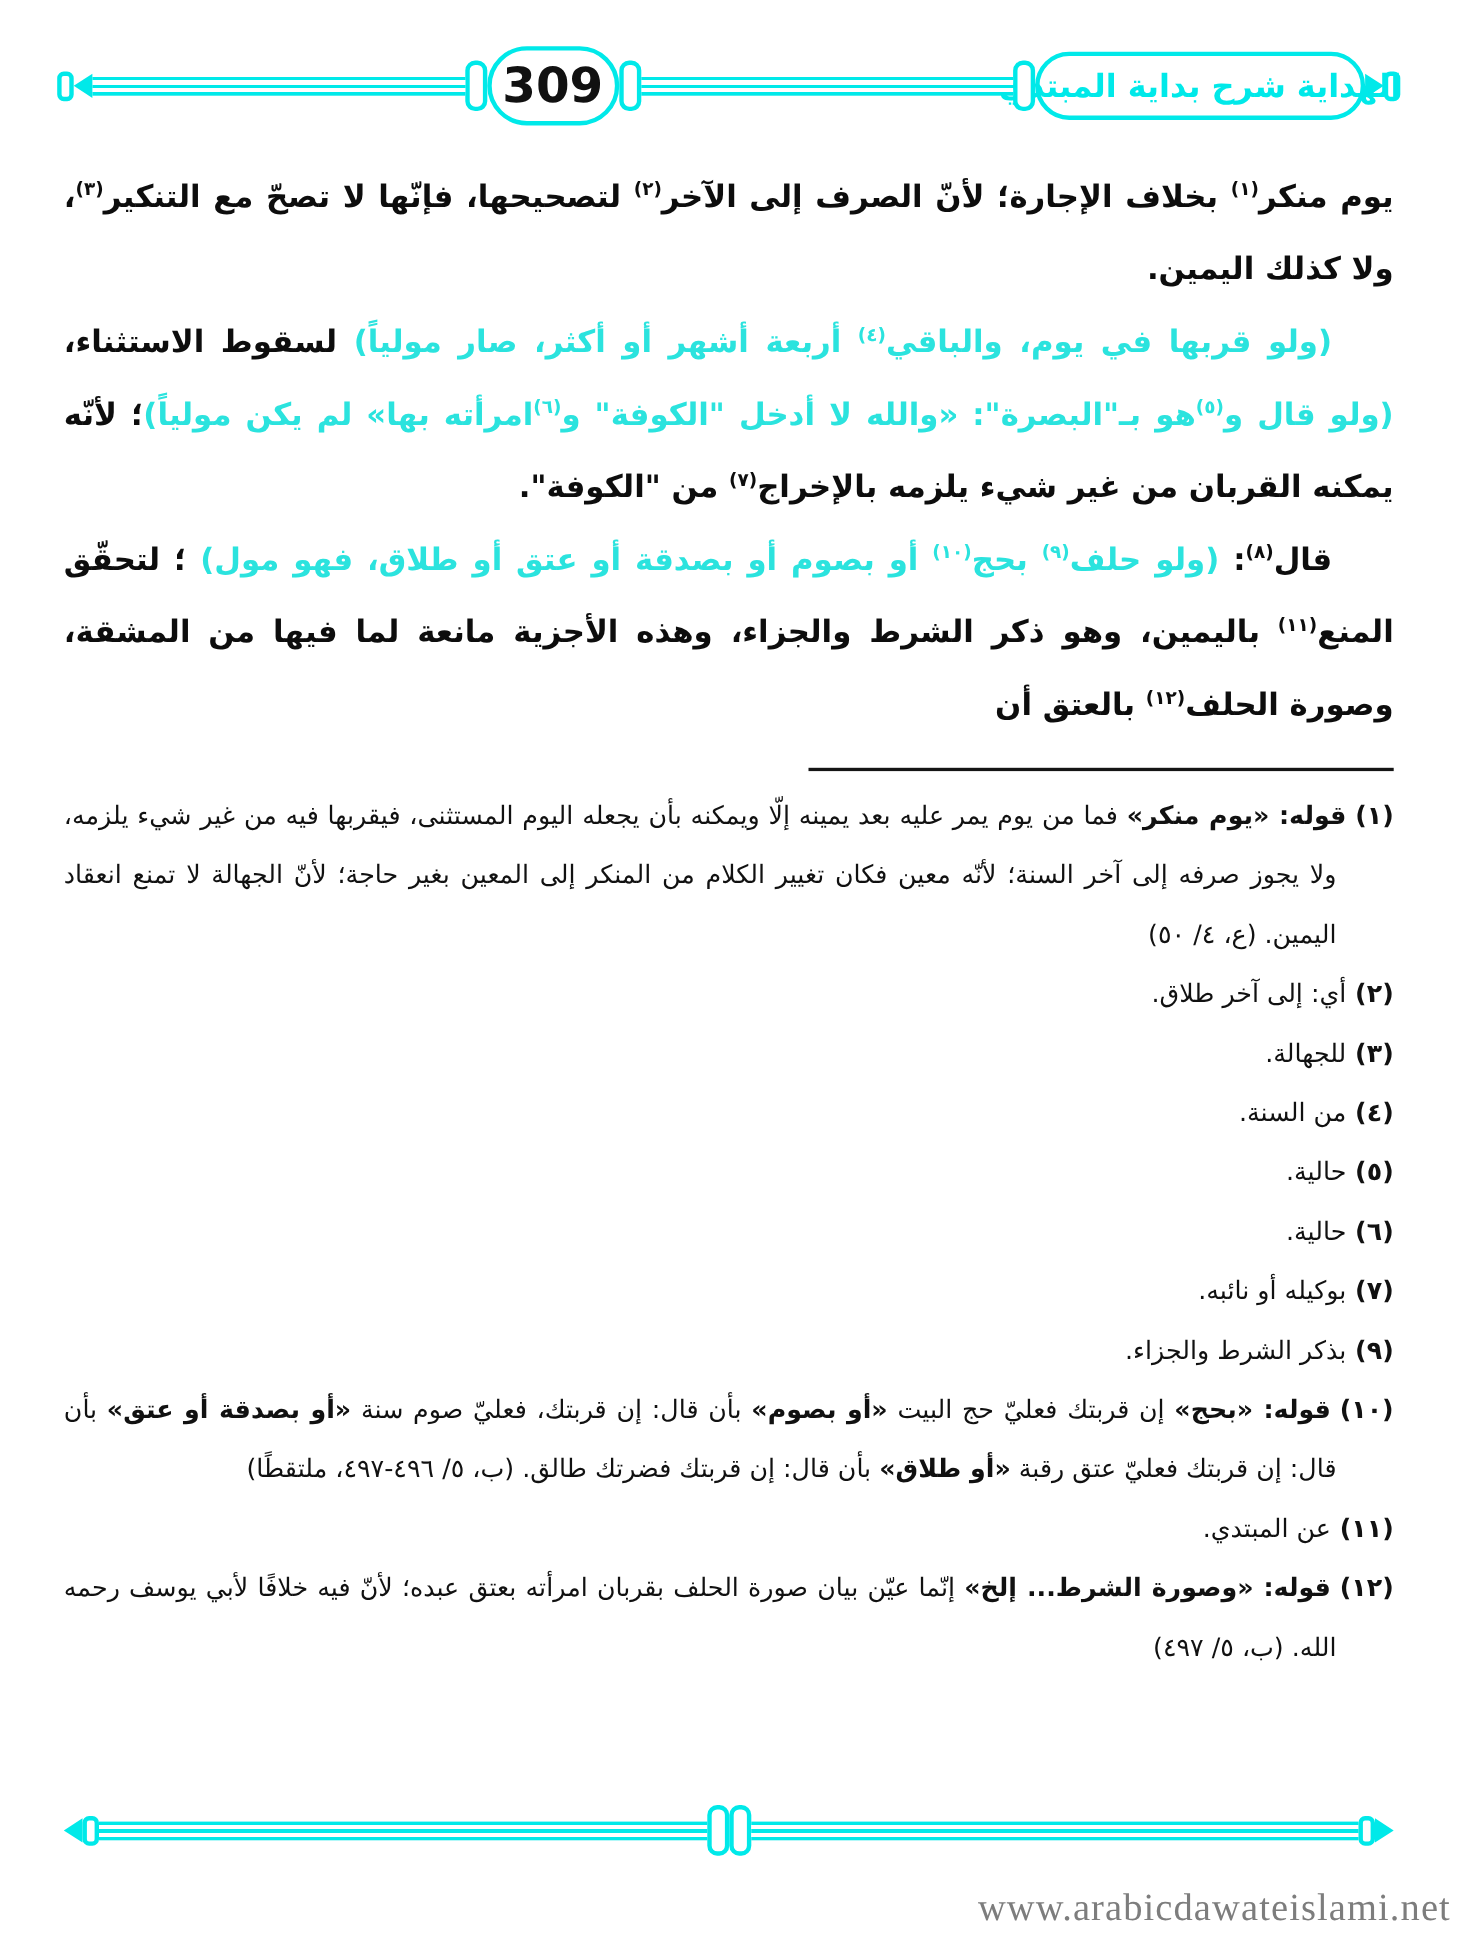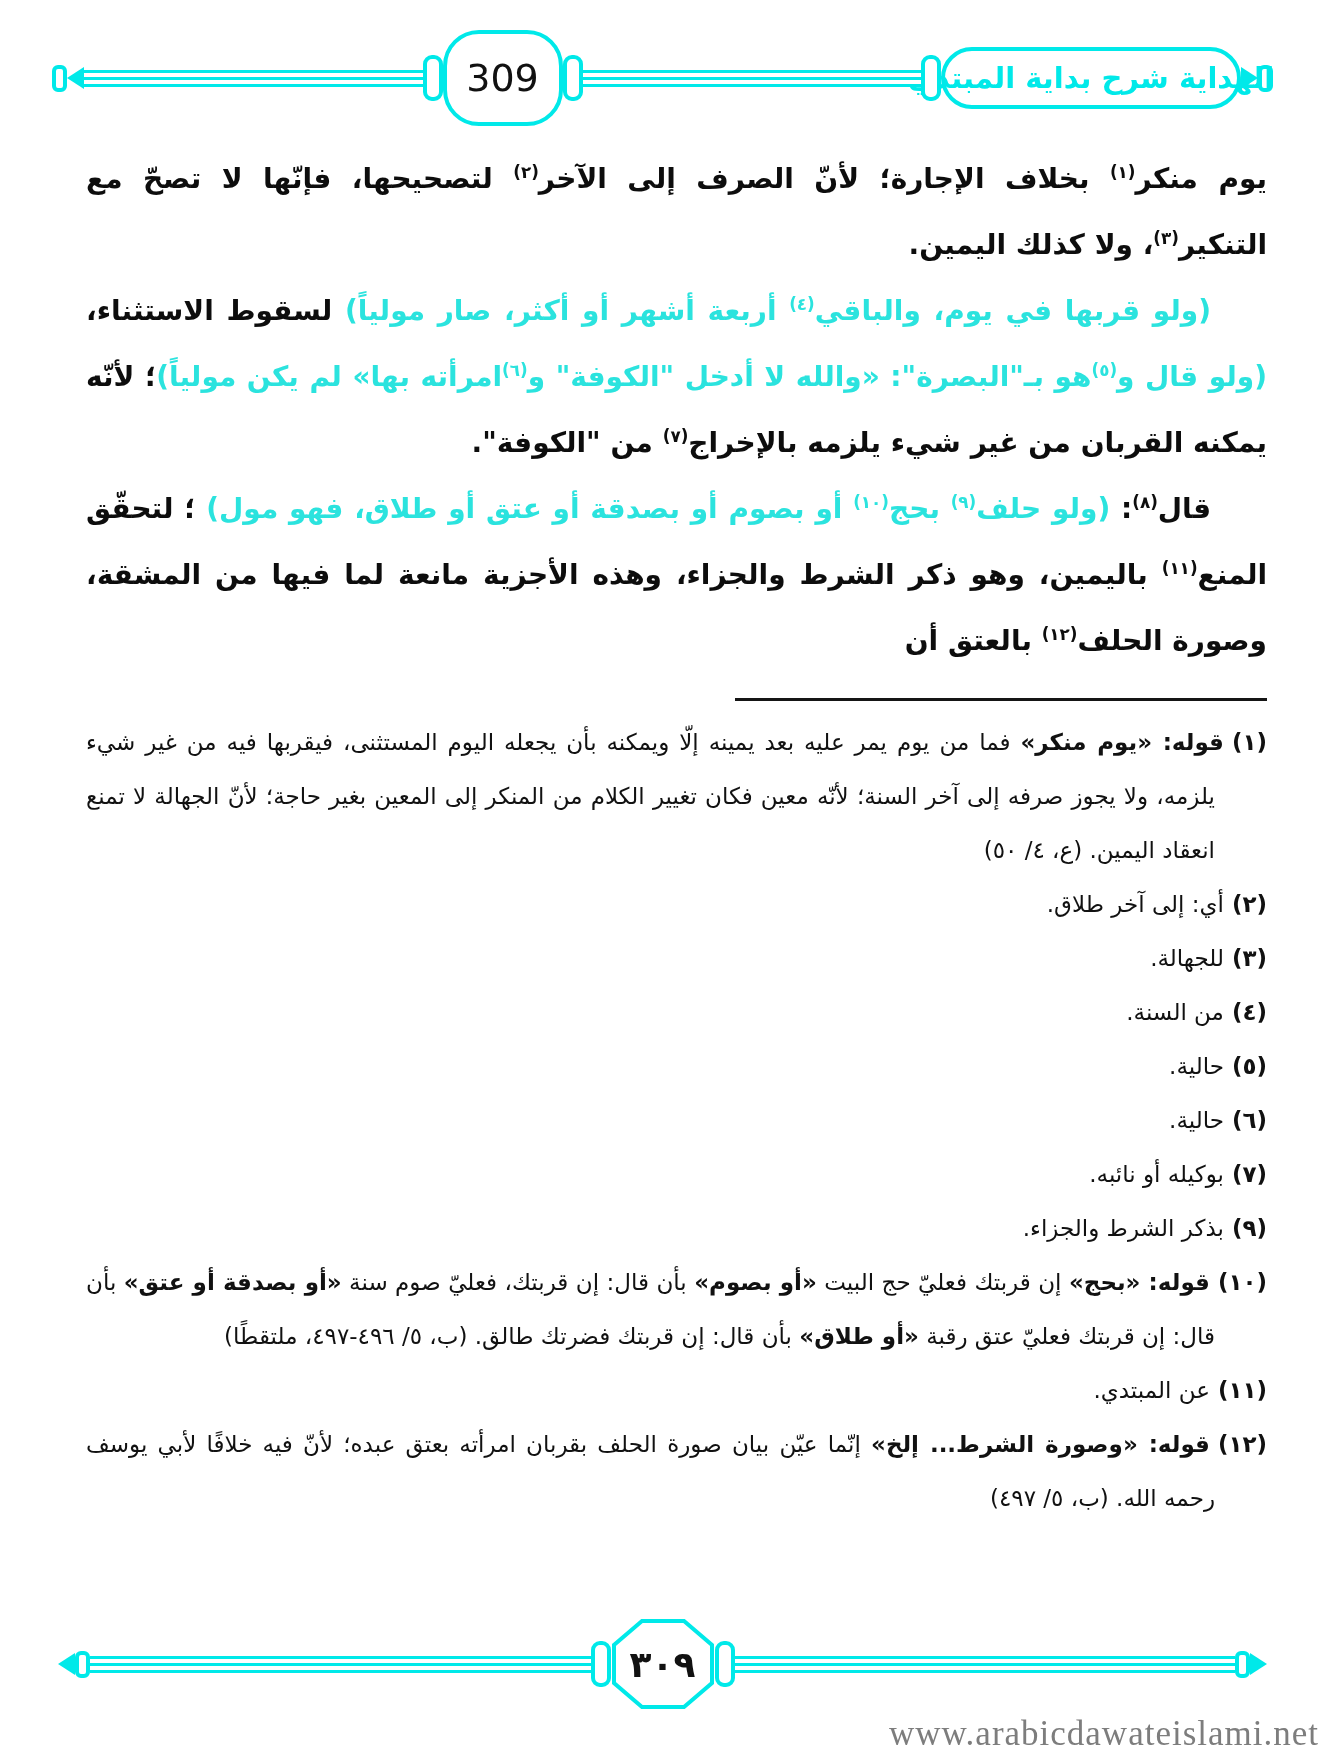--- a/index.html
+++ b/index.html
@@ -20,35 +20,35 @@
   .page-footer{position:absolute;left:58px;right:58px;bottom:50px;height:92px;direction:ltr;}
   .tline{flex:1;height:17px;align-self:center;
     background:linear-gradient(to bottom,
       var(--accent) 0 3px,#fff 3px 7px,
       var(--accent) 7px 10px,#fff 10px 14px,
       var(--accent) 14px 17px);}
   .pill{border:4px solid var(--accent);border-radius:44px;background:#fff;
     display:flex;align-items:center;justify-content:center;flex:none;}
   .title-pill{width:300px;height:62px;color:var(--accent);font-size:29px;font-weight:bold;white-space:nowrap;}
   .chapter-pill{width:350px;height:68px;color:#000;font-size:33px;font-weight:bold;}
-  .oval-num{width:120px;height:96px;border:4px solid var(--accent);border-radius:36px;background:#fff;
-    display:flex;align-items:center;justify-content:center;font-size:38px;font-weight:normal;color:#111;
+  .oval-num{width:120px;height:72px;border:4px solid var(--accent);border-radius:36px;background:#fff;
+    display:flex;align-items:center;justify-content:center;font-size:44px;font-weight:bold;color:#111;
     direction:ltr;flex:none;}
   .clamp{width:20px;height:46px;border:4px solid var(--accent);border-radius:9px;background:#fff;flex:none;}
   .orn{display:flex;align-items:center;flex:none;}
   .tri{width:0;height:0;border-top:11px solid transparent;border-bottom:11px solid transparent;}
   .tri-left{border-right:17px solid var(--accent);}
   .tri-right{border-left:17px solid var(--accent);}
   .ring{width:15px;height:27px;border:4px solid var(--accent);border-radius:6px;background:#fff;}
   .octagon-wrap{position:relative;width:104px;height:92px;flex:none;}
   .octagon-wrap svg{position:absolute;inset:0;}
   .octagon-num{position:absolute;inset:0;display:flex;align-items:center;justify-content:center;
     font-size:36px;font-weight:bold;color:#111;}
   
-  .main{direction:rtl;padding:26px 58px 0 86px;}
+  .main{direction:rtl;padding:26px 58px 0 58px;}
   .matn{margin:0;font-size:28px;font-weight:bold;line-height:66px;text-align:justify;color:var(--ink);}
   .matn.indent{text-indent:56px;}
   .seg-teal{color:var(--teal-text);}
   .seg-bold{font-weight:bold;}
   sup{font-size:0.60em;line-height:0;}
   .fn-sep{width:532px;height:3px;background:#151515;margin:24px 0 14px auto;}
   .footnotes{font-size:23px;line-height:54px;text-align:justify;color:#111;}
   .footnote{padding-right:52px;text-indent:-52px;margin:0;}
   .fn-marker{font-weight:bold;margin-left:8px;}
   
@@ -124,26 +124,20 @@
   </div>
 </div>
 
 <div class="band page-footer">
   <div class="orn">
     <span class="tri tri-left"></span>
     <span class="ring"></span>
   </div>
   <div class="tline"></div>
   <div class="clamp"></div>
-  <div class="octagon-wrap">
-    <svg viewBox="0 0 104 92">
-      <polygon points="31,3 73,3 101,27 101,65 73,89 31,89 3,65 3,27" fill="#ffffff" stroke="#00e9e9" stroke-width="4"></polygon>
-    </svg>
-    <span class="octagon-num">٣٠٩</span>
-  </div>
   <div class="clamp"></div>
   <div class="tline"></div>
   <div class="orn">
     <span class="ring"></span>
     <span class="tri tri-right"></span>
   </div>
 </div>
 
 <div class="watermark">www.arabicdawateislami.net</div>
 

